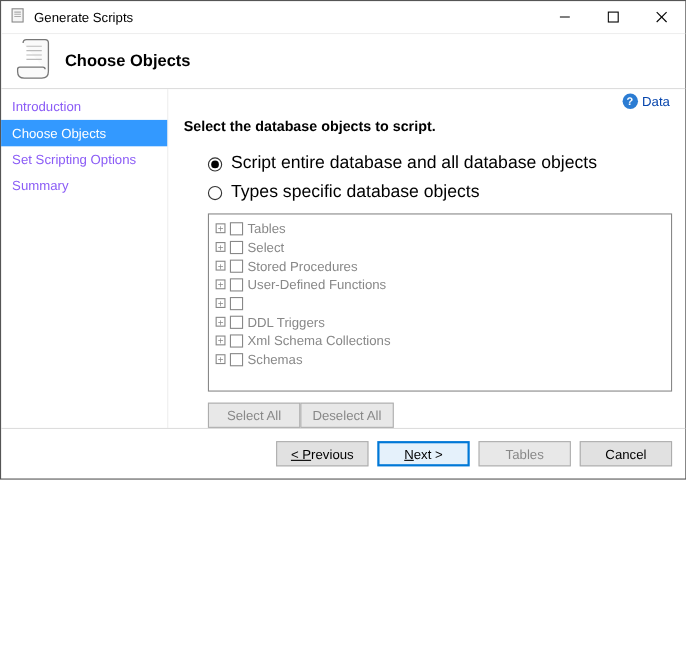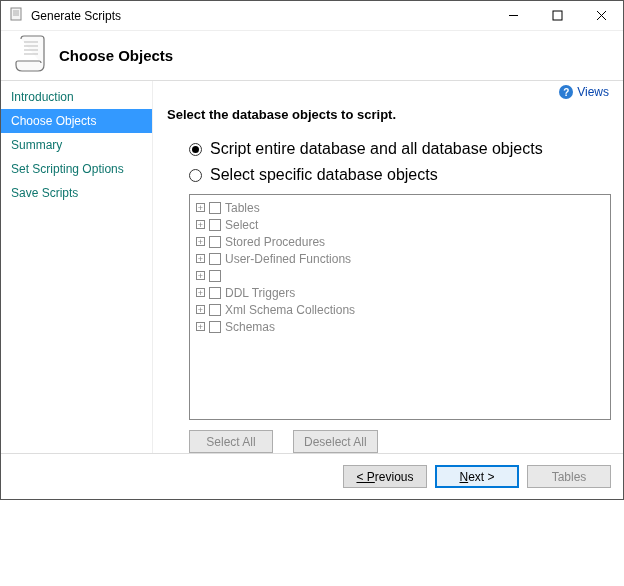--- a/index.html
+++ b/index.html
@@ -8,21 +8,21 @@
     font-family: "Segoe UI", Tahoma, sans-serif;
     font-size: 12px;
     color: #000;
     background: #fff;
     width: 624px;
     height: 586px;
     overflow: hidden;
   }
   .window {
     width: 624px;
-    height: 500px;
+    height: 436px;
     border: 1px solid #555;
     display: flex;
     flex-direction: column;
     background: #fff;
   }
   .titlebar {
     height: 30px;
     display: flex;
     align-items: center;
     padding-left: 8px;
@@ -54,21 +54,21 @@
     display: flex;
     min-height: 0;
   }
   .sidebar {
     width: 152px;
     border-right: 1px solid #eee;
     padding-top: 4px;
   }
   .nav-item {
     padding: 5px 10px;
-    color: #0f766e;
+    color: #8b5cf6;
     cursor: default;
   }
   .nav-item.selected {
     background: #3399ff;
     color: #fff;
   }
   .main {
     flex: 1;
     position: relative;
     padding: 8px 12px 0 14px;
@@ -131,21 +131,21 @@
     width: 9px; height: 9px; border: 1px solid #888;
     display: flex; align-items: center; justify-content: center;
     font-size: 9px; line-height: 0; color: #888;
   }
   .tree-checkbox {
     width: 12px; height: 12px; border: 1px solid #888;
   }
   .sel-buttons {
     margin: 10px 0 0 22px;
     display: flex;
-    gap: 20px;
+    gap: 0;
   }
   .btn {
     height: 23px;
     min-width: 84px;
     border: 1px solid #adadad;
     background: #e1e1e1;
     font-size: 12px;
     display: inline-flex;
     align-items: center;
     justify-content: center;
@@ -210,40 +210,39 @@
       </svg>
     </span>
     <span class="header-title">Choose Objects</span>
   </div>
 
   <div class="body">
 
     <div class="sidebar">
       <div class="nav-item">Introduction</div>
       <div class="nav-item selected">Choose Objects</div>
+      <div class="nav-item">Set Scripting Options</div>
       <div class="nav-item">Summary</div>
-      <div class="nav-item">Set Scripting Options</div>
-      <div class="nav-item">Save Scripts</div>
     </div>
 
     <div class="main">
       <div class="help-link">
         <span class="hq">?</span>
-        <span>Views</span>
+        <span>Data</span>
       </div>
 
       <div class="instruction">Select the database objects to script.</div>
 
       <div class="radio-row">
         <span class="radio checked"></span>
         <span>Script entire database and all database objects</span>
       </div>
       <div class="radio-row">
         <span class="radio"></span>
-        <span>Select specific database objects</span>
+        <span>Types specific database objects</span>
       </div>
 
       <div class="tree-box">
         <div class="tree-row">
           <span class="tree-expander">+</span>
           <span class="tree-checkbox"></span>
           <span>Tables</span>
         </div>
         <div class="tree-row">
           <span class="tree-expander">+</span>
@@ -286,15 +285,16 @@
         <div class="btn disabled underline-first">Deselect All</div>
       </div>
     </div>
 
   </div>
 
   <div class="footer">
     <div class="btn"><span style="text-decoration:underline;text-decoration-skip-ink:none;">&lt; P</span>revious</div>
     <div class="btn primary"><span style="text-decoration:underline;">N</span>ext &gt;</div>
     <div class="btn disabled">Tables</div>
+    <div class="btn">Cancel</div>
   </div>
 
 </div>
 
 </body></html>

